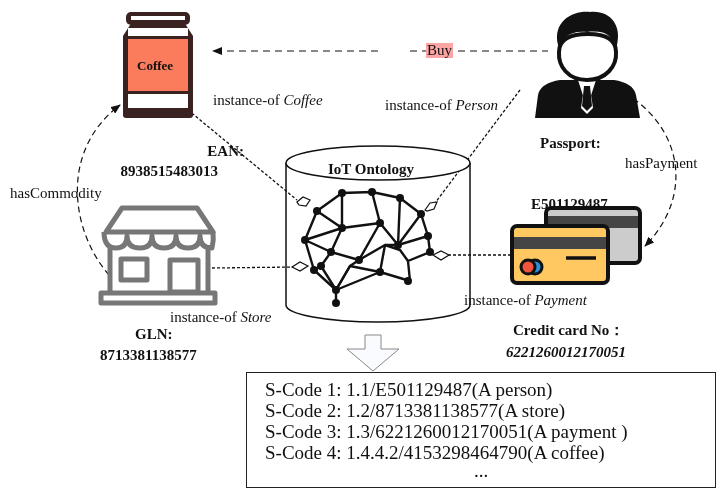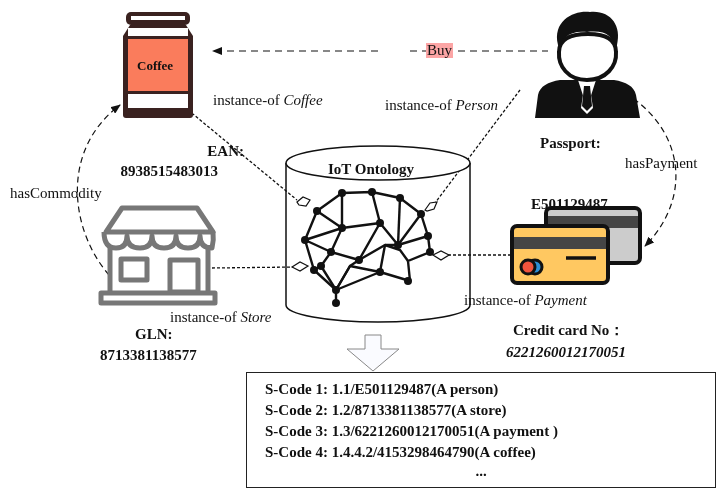--- a/index.html
+++ b/index.html
@@ -3,21 +3,21 @@
 <meta charset="utf-8">
 <style>
   html,body{margin:0;padding:0;background:#fff;}
   #stage{position:relative;width:720px;height:495px;overflow:hidden;background:#fff;font-family:"Liberation Serif","DejaVu Serif",serif;color:#111;}
   svg#diagram{position:absolute;left:0;top:0;}
   .lbl{position:absolute;font-size:15px;white-space:nowrap;line-height:1;}
   .b{font-weight:bold;}
   .it{font-style:italic;}
   .center{text-align:right;}
   #codebox{position:absolute;left:246px;top:372px;width:470px;height:116px;border:1.5px solid #222;box-sizing:border-box;padding:6px 0 0 18px;}
-  #codebox .row{font-weight:bold;font-size:15px;line-height:21px;white-space:nowrap;}
+  #codebox .row{font-weight:normal;font-size:19px;line-height:21px;white-space:nowrap;}
   #codebox .dots{text-align:center;margin-left:-18px;line-height:16px;}
 </style>
 </head>
 <body>
 
 <div id="stage">
 <svg id="diagram" width="720" height="495" viewBox="0 0 720 495">
   <defs>
     <marker id="ah" markerWidth="10" markerHeight="8" refX="9" refY="4" orient="auto" markerUnits="userSpaceOnUse">
       <path d="M0,0 L10,4 L0,8 Z" fill="#111"></path>

